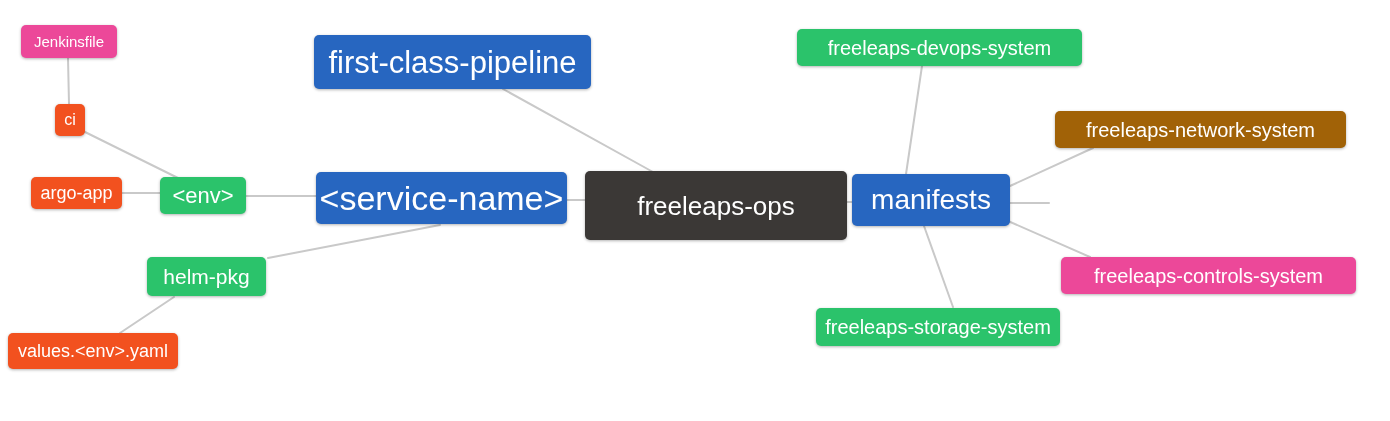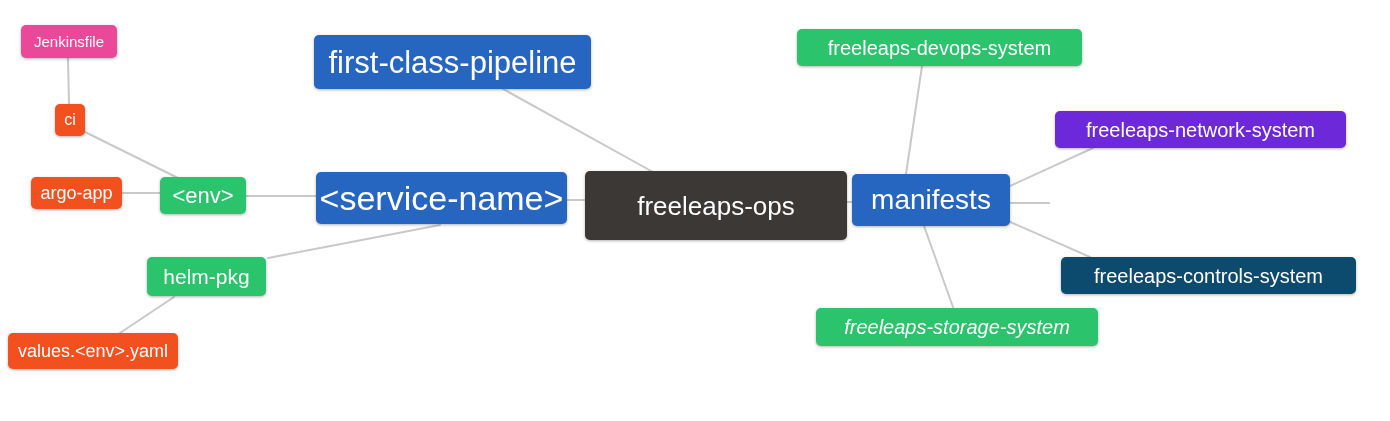--- a/index.html
+++ b/index.html
@@ -82,22 +82,22 @@
     </div>
     <div class="node" style="left: 585px; top: 171px; width: 262px; height: 69px; background: rgb(59, 56, 54); font-size: 26px; color: rgb(255, 255, 255);">
       <span>freeleaps-ops</span>
     </div>
     <div class="node" style="left: 852px; top: 174px; width: 158px; height: 52px; background: rgb(39, 102, 192); font-size: 28px; color: rgb(255, 255, 255);">
       <span>manifests</span>
     </div>
     <div class="node" style="left: 797px; top: 29px; width: 285px; height: 37px; background: rgb(43, 195, 107); font-size: 20px; color: rgb(255, 255, 255);">
       <span>freeleaps-devops-system</span>
     </div>
-    <div class="node" style="left: 1055px; top: 111px; width: 291px; height: 37px; background: #6d28d9; font-size: 20px; color: rgb(255, 255, 255);">
+    <div class="node" style="left: 1055px; top: 111px; width: 291px; height: 37px; background: #a16207; font-size: 20px; color: rgb(255, 255, 255);">
       <span>freeleaps-network-system</span>
     </div>
-    <div class="node" style="left: 1061px; top: 257px; width: 295px; height: 37px; background: #0c4a6e; font-size: 20px; color: rgb(255, 255, 255);">
+    <div class="node" style="left: 1061px; top: 257px; width: 295px; height: 37px; background: #ec4899; font-size: 20px; color: rgb(255, 255, 255);">
       <span>freeleaps-controls-system</span>
     </div>
-    <div class="node" style="left: 816px; top: 308px; width: 282px; height: 38px; background: rgb(43, 195, 107); font-size: 20px; color: rgb(255, 255, 255); font-style: italic;">
+    <div class="node" style="left: 816px; top: 308px; width: 244px; height: 38px; background: rgb(43, 195, 107); font-size: 20px; color: rgb(255, 255, 255);">
       <span>freeleaps-storage-system</span>
     </div>
   </div>
 
 </body></html>

